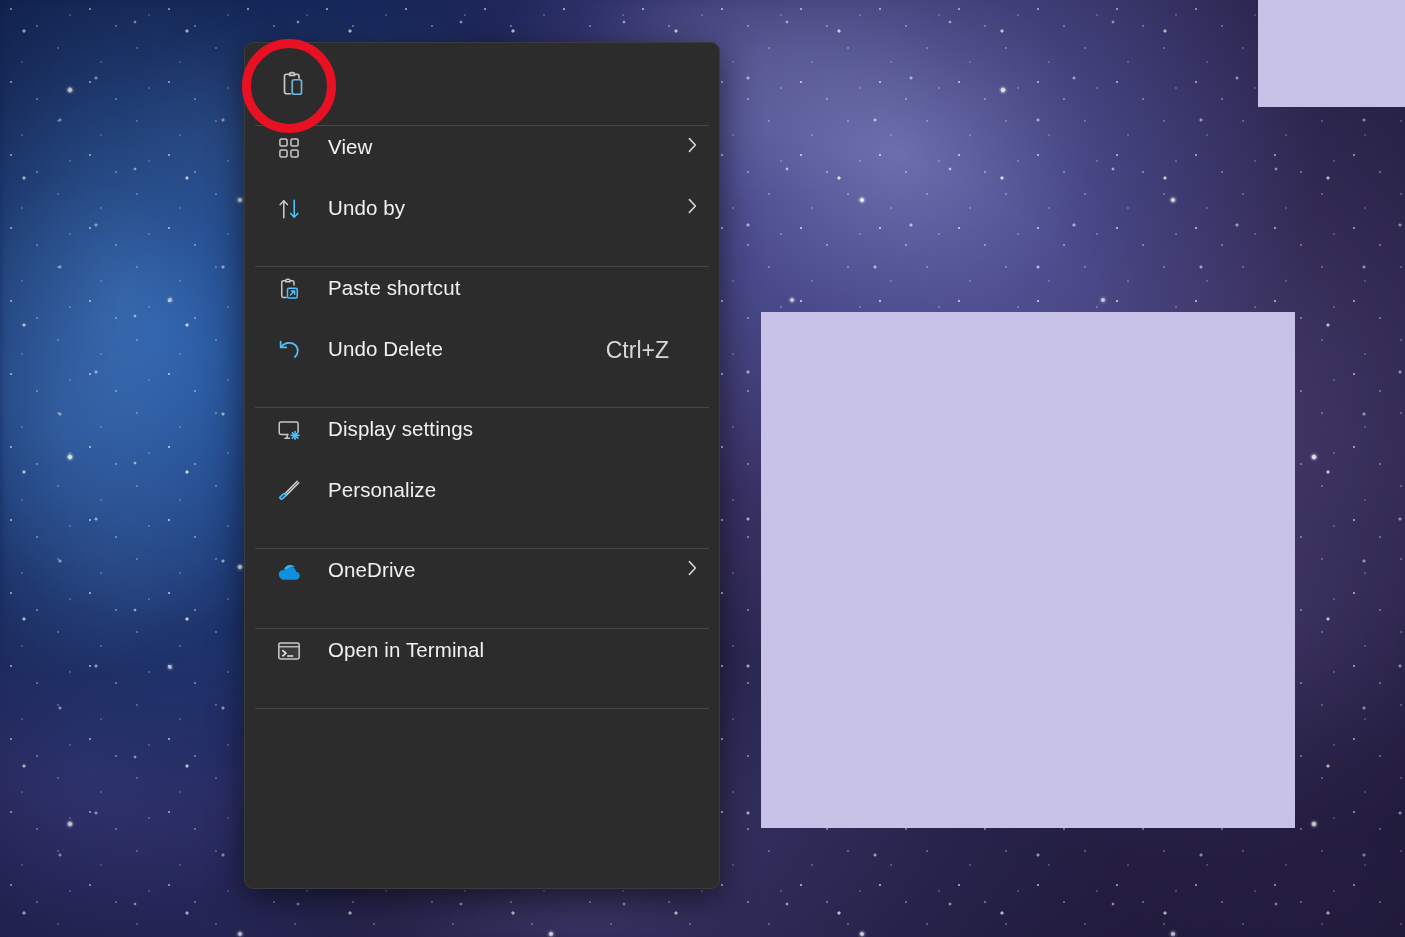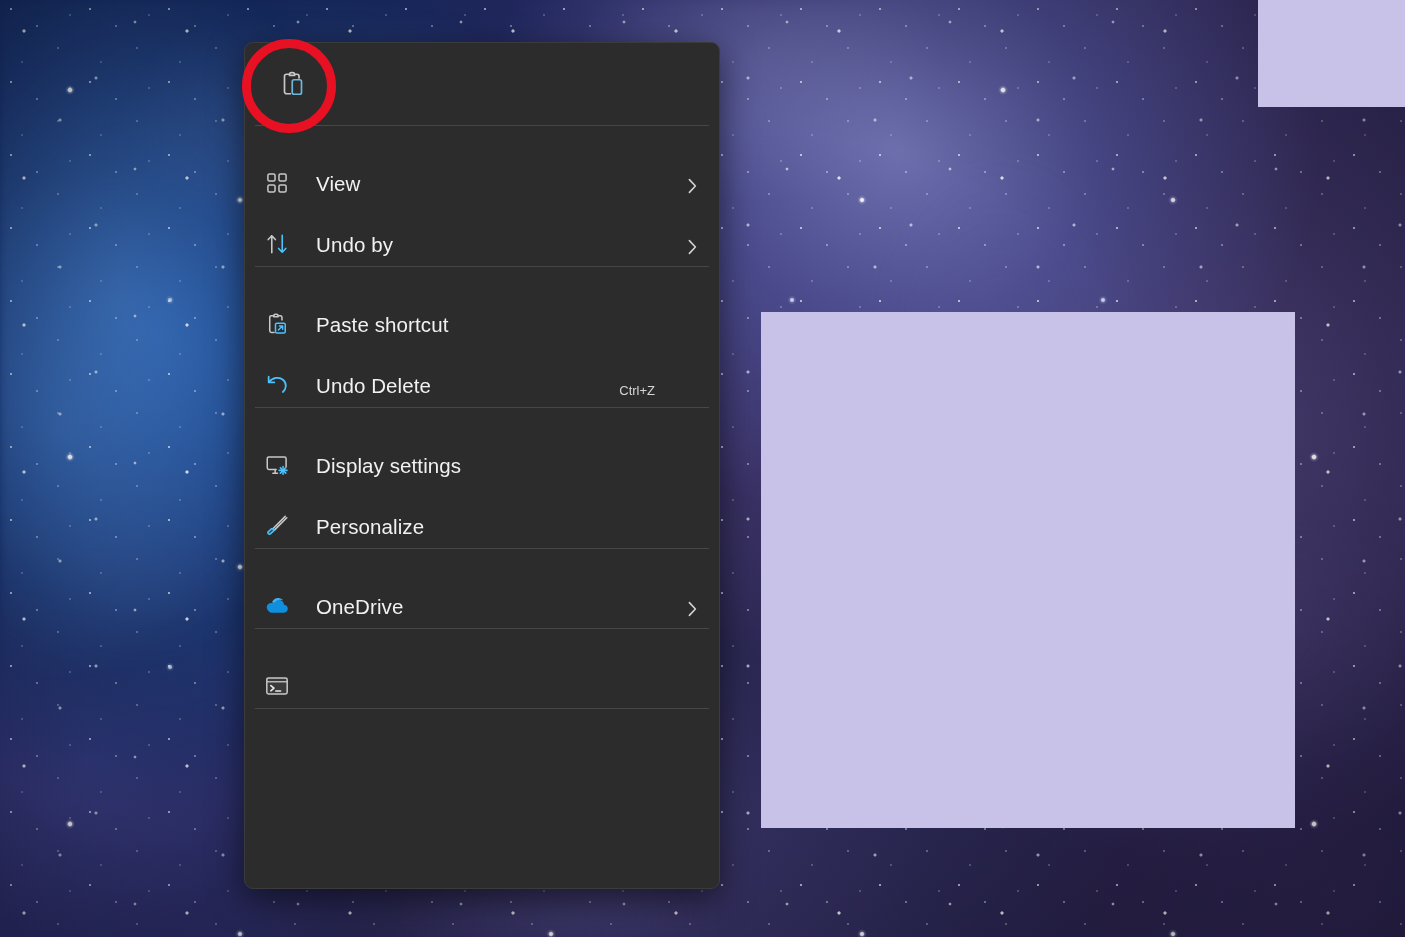--- a/index.html
+++ b/index.html
@@ -111,40 +111,40 @@
 
   .menu-sep {
     height:1px;
     background:#474747;
     margin:0 10px;
   }
 
   .menu-item {
     position:relative;
     height:61px;
-    display:flex; align-items:flex-end;
-    padding-left:12px; padding-right:20px;
+    display:flex; align-items:flex-start;
+    padding-left:24px; padding-right:20px;
   }
   .mi-icon {
     width:40px; min-width:40px;
     display:flex; align-items:center; justify-content:center;
   }
   .mi-icon svg { display:block; }
   .mi-label {
     flex:1 1 auto;
     margin-left:19px;
     color:#f1f1f1;
     font-size:20.5px;
     letter-spacing:.1px;
     white-space:nowrap;
   }
   .mi-accel {
     color:#d6d6d6;
-    font-size:13px;
-    margin-right:16px;
+    font-size:23px;
+    margin-right:2px;
     white-space:nowrap;
   }
   .mi-chev {
     width:18px; min-width:18px;
     display:flex; align-items:center; justify-content:flex-end;
     margin-left:10px;
   }
   .group-pad-top { height:9px; }
   .group-pad-bot { height:9px; }
 
@@ -300,20 +300,21 @@
         <div class="group-pad-top"></div>
         <div class="menu-item">
           <span class="mi-icon">
             <svg width="26" height="26" viewBox="0 0 24 24" fill="none">
       <rect x="2.6" y="4.6" width="18.8" height="14.8" rx="1.6" stroke="#c8c8c8" stroke-width="1.4" fill="#3a3a3a"></rect>
       <path d="M2.6 8.1h18.8" stroke="#c8c8c8" stroke-width="1.2"></path>
       <path d="M6.3 11.6 9.2 14l-2.9 2.4" stroke="#e8e8e8" stroke-width="1.5" stroke-linecap="round" stroke-linejoin="round"></path>
       <path d="M10.9 16.6h4.4" stroke="#e8e8e8" stroke-width="1.5" stroke-linecap="round"></path>
             </svg>
           </span>
+          <span class="mi-label">Open in Terminal</span>
           <span class="mi-chev"></span>
         </div>
         <div class="group-pad-bot"></div>
         <div class="menu-sep"></div>
         <div class="group-pad-top"></div>
       </div>
   </div>
 
   <div id="annotation-circle" style="left: 242px; top: 39px; width: 94px; height: 94px; border-color: rgb(232, 17, 35); border-width: 9px;"></div>
 </div>

